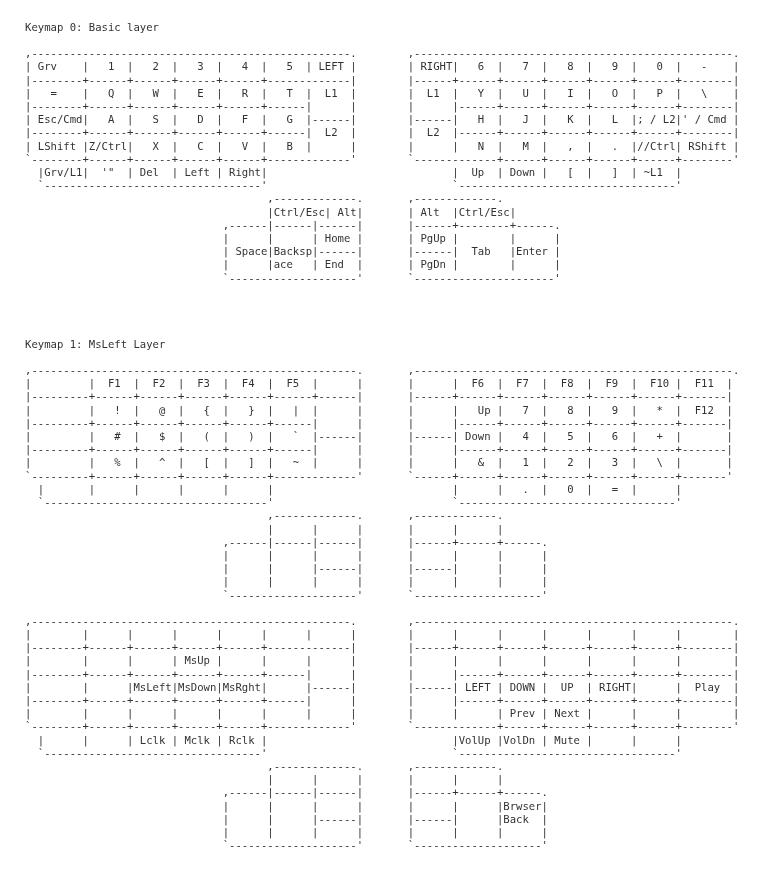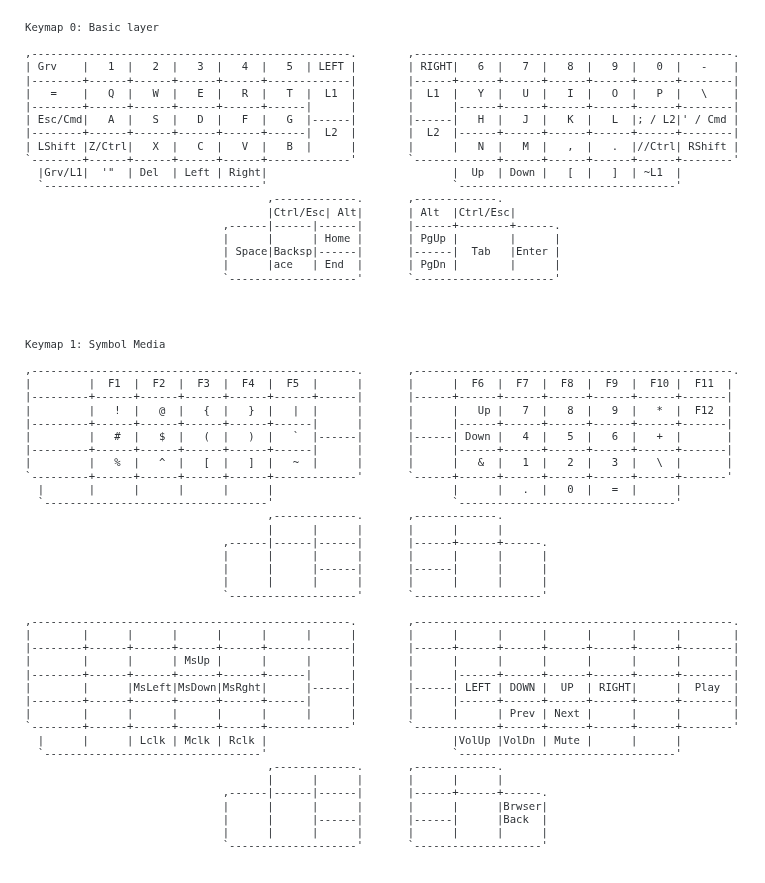--- a/index.html
+++ b/index.html
@@ -58,21 +58,21 @@
                                       ,-------------.       ,-------------.
                                       |Ctrl/Esc| Alt|       | Alt  |Ctrl/Esc|
                                ,------|------|------|       |------+--------+------.
                                |      |      | Home |       | PgUp |        |      |
                                | Space|Backsp|------|       |------|  Tab   |Enter |
                                |      |ace   | End  |       | PgDn |        |      |
                                `--------------------'       `----------------------'</pre>
   </section>
 
   <section class="keymap-section section-1">
-    <div class="keymap-title">Keymap 1: Symbol Media</div>
+    <div class="keymap-title">Keymap 1: MsLeft Layer</div>
     <pre class="keymap-art">,---------------------------------------------------.       ,--------------------------------------------------.
 |         |  F1  |  F2  |  F3  |  F4  |  F5  |      |       |      |  F6  |  F7  |  F8  |  F9  |  F10 |  F11  |
 |---------+------+------+------+------+------+------|       |------+------+------+------+------+------+-------|
 |         |   !  |   @  |   {  |   }  |   |  |      |       |      |   Up |   7  |   8  |   9  |   *  |  F12  |
 |---------+------+------+------+------+------|      |       |      |------+------+------+------+------+-------|
 |         |   #  |   $  |   (  |   )  |   `  |------|       |------| Down |   4  |   5  |   6  |   +  |       |
 |---------+------+------+------+------+------|      |       |      |------+------+------+------+------+-------|
 |         |   %  |   ^  |   [  |   ]  |   ~  |      |       |      |   &amp;  |   1  |   2  |   3  |   \  |       |
 `---------+------+------+------+------+-------------'       `------+------+------+------+------+------+-------'
   |       |      |      |      |      |                            |      |   .  |   0  |   =  |      |

